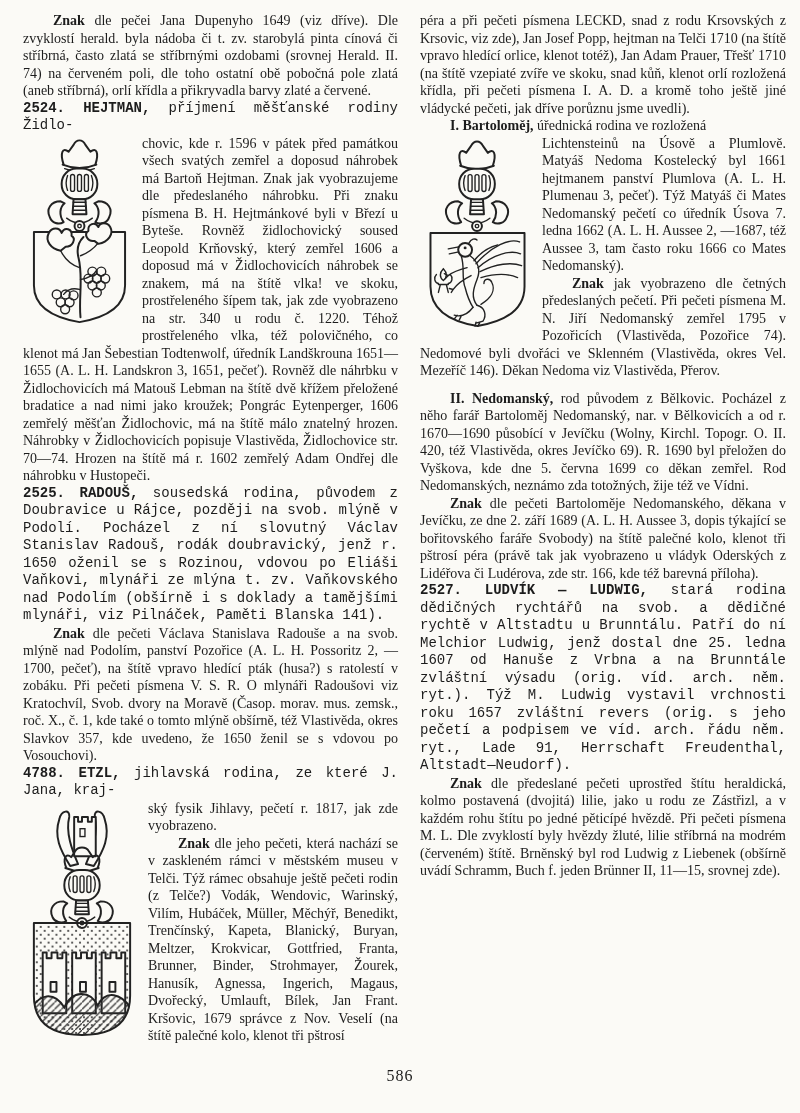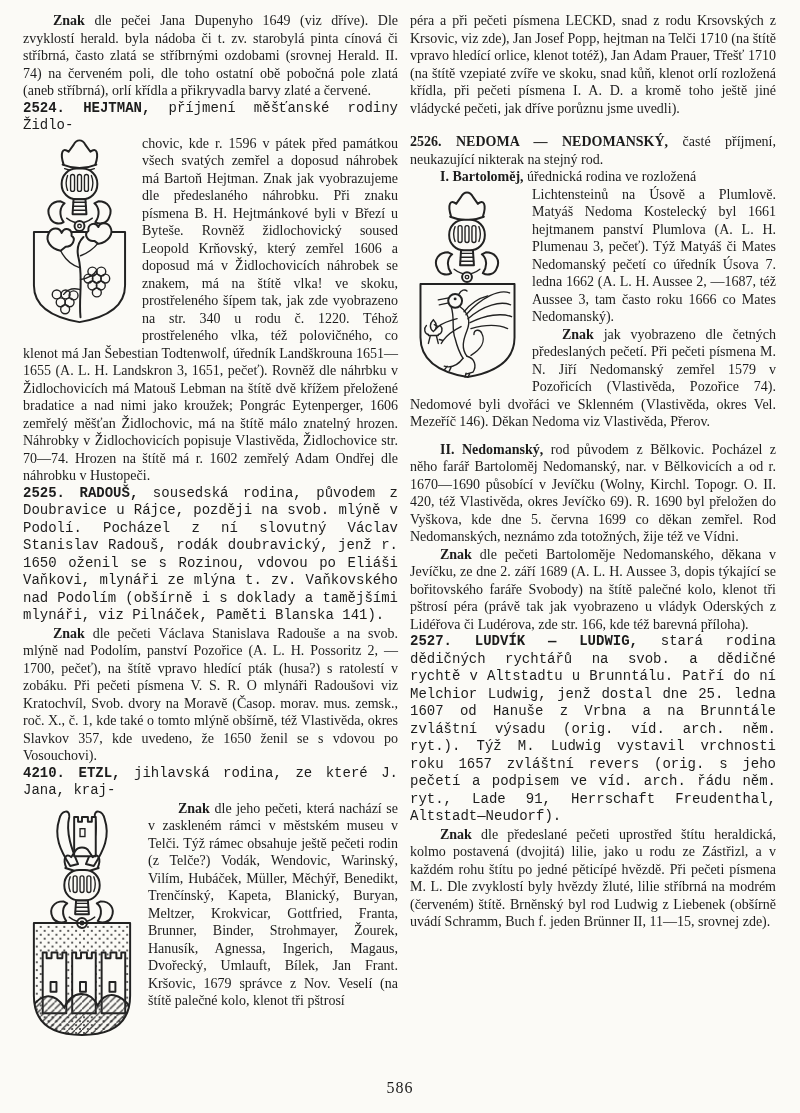--- a/index.html
+++ b/index.html
@@ -10,39 +10,40 @@
     color:#1c1c1c;
     overflow:hidden;
     position:relative;
   }
   .sheet{width:800px;height:1113px;position:relative;}
   .columns{
     display:flex;
     gap:12px;
     padding:12px 14px 0 23px;
     box-sizing:border-box;
+    justify-content:space-between;
   }
   .col{font-size:14px;line-height:17.5px;}
   .col-left{width:375px;}
   .col-right{width:366px;}
   p.para{margin:0;text-align:justify;}
   p.indent{text-indent:30px;}
   .gap-entry{margin-top:12px;font-family:Liberation Mono, monospace;}
   .gap-znak{margin-top:7px;}
   b.lead{font-weight:bold;}
   .arms{
     float:left;
     margin:3px 11px 4px 4px;
   }
   .arms svg{display:block;}
   .flow::after{content:"";display:block;clear:both;}
   .footer{
     position:absolute;
     left:0;right:0;
-    bottom:16px;
+    bottom:28px;
     text-align:center;
     font-size:16px;
     letter-spacing:1px;
   }
   svg .ln{fill:none;stroke:#222;stroke-width:2;stroke-linecap:round;stroke-linejoin:round;}
   svg .ln15{fill:none;stroke:#222;stroke-width:1.4;stroke-linecap:round;}
   svg .wh{fill:#fbfaf6;stroke:#222;stroke-width:2;stroke-linejoin:round;}
 </style>
 </head>
 <body>
@@ -105,21 +106,21 @@
               </g>
             </g>
           </svg>
         </div>
         <p class="para"><span>chovic, kde r. 1596 v pátek před památkou všech svatých zemřel a doposud náhrobek má Bartoň Hejtman. Znak jak vyobrazujeme dle předeslaného náhrobku. Při znaku písmena B. H. Hejtmánkové byli v Březí u Byteše. Rovněž židlochovický soused Leopold Krňovský, který zemřel 1606 a doposud má v Židlochovicích náhrobek se znakem, má na štítě vlka! ve skoku, prostřeleného šípem tak, jak zde vyobrazeno na str. 340 u rodu č. 1220. Téhož prostřeleného vlka, též polovičného, co klenot má Jan Šebestian Todtenwolf, úředník Landškrouna 1651—1655 (A. L. H. Landskron 3, 1651, pečeť). Rovněž dle náhrbku v Židlochovicích má Matouš Lebman na štítě dvě křížem přeložené bradatice a nad nimi jako kroužek; Pongrác Eytenperger, 1606 zemřelý měšťan Židlochovic, má na štítě málo znatelný hrozen. Náhrobky v Židlochovicích popisuje Vlastivěda, Židlochovice str. 70—74. Hrozen na štítě má r. 1602 zemřelý Adam Ondřej dle náhrobku v Hustopeči.</span></p>
       </div>
 
       <p class="para gap-entry"><b class="lead">2525. RADOUŠ,</b> <span>sousedská rodina, původem z Doubravice u Rájce, později na svob. mlýně v Podolí. Pocházel z ní slovutný Václav Stanislav Radouš, rodák doubravický, jenž r. 1650 oženil se s Rozinou, vdovou po Eliáši Vaňkovi, mlynáři ze mlýna t. zv. Vaňkovského nad Podolím (obšírně i s doklady a tamějšími mlynáři, viz Pilnáček, Paměti Blanska 141).</span></p>
       <p class="para indent gap-znak"><b class="lead">Znak</b> <span>dle pečeti Václava Stanislava Radouše a na svob. mlýně nad Podolím, panství Pozořice (A. L. H. Possoritz 2, —1700, pečeť), na štítě vpravo hledící pták (husa?) s ratolestí v zobáku. Při pečeti písmena V. S. R. O mlynáři Radoušovi viz Kratochvíl, Svob. dvory na Moravě (Časop. morav. mus. zemsk., roč. X., č. 1, kde také o tomto mlýně obšírně, též Vlastivěda, okres Slavkov 357, kde uvedeno, že 1650 ženil se s vdovou po Vosouchovi).</span></p>
 
-      <p class="para gap-entry"><b class="lead">4210. ETZL,</b> <span>jihlavská rodina, ze které J. Jana, kraj-</span></p>
+      <p class="para gap-entry"><b class="lead">4788. ETZL,</b> <span>jihlavská rodina, ze které J. Jana, kraj-</span></p>
       <div class="flow">
         <div class="arms">
           <svg width="110" height="238" viewBox="0 0 112 242">
             <defs>
               <pattern id="dotsE" width="8" height="8" patternUnits="userSpaceOnUse">
                 <circle cx="2" cy="2" r="1.1" fill="#333"></circle>
                   <circle cx="6" cy="6" r="1.1" fill="#333"></circle>
               </pattern>
               <pattern id="hatchE" width="7" height="7" patternUnits="userSpaceOnUse">
                 <path d="M0,7 L7,0" stroke="#333" stroke-width="1.3"></path>
@@ -159,29 +160,29 @@
                   <rect class="wh" x="54" y="182" width="6" height="10"></rect>
                   <path class="wh" d="M76,214 V152 h4 v6 h5 v-6 h6 v6 h5 v-6 h4 v62 Z"></path>
                   <rect class="wh" x="84" y="182" width="6" height="10"></rect>
                 </g>
                 <path d="M2,214 C12,192 28,192 38,208 C46,190 64,190 72,206 C80,190 96,192 108,212 L110,244 L2,244 Z" fill="url(#hatchE)" stroke="#222" stroke-width="2"></path>
               </g>
               <path class="ln" d="M7,122 H105 V196 Q105,236 56,236 Q7,236 7,196 Z" fill="none"></path>
             </g>
           </svg>
         </div>
+        <p class="para"><span>ský fysik Jihlavy, pečetí r. 1817, jak zde vyobrazeno.</span></p>
         <p class="para indent"><b class="lead">Znak</b> <span>dle jeho pečeti, která nachází se v zaskleném rámci v městském museu v Telči. Týž rámec obsahuje ještě pečeti rodin (z Telče?) Vodák, Wendovic, Warinský, Vilím, Hubáček, Müller, Měchýř, Benedikt, Trenčínský, Kapeta, Blanický, Buryan, Meltzer, Krokvicar, Gottfried, Franta, Brunner, Binder, Strohmayer, Žourek, Hanusík, Agnessa, Ingerich, Magaus, Dvořecký, Umlauft, Bílek, Jan Frant. Kršovic, 1679 správce z Nov. Veselí (na štítě palečné kolo, klenot tři pštrosí</span></p>
       </div>
     </div>
 
     <div class="col col-right">
 
       <p class="para"><span>péra a při pečeti písmena LECKD, snad z rodu Krsovských z Krsovic, viz zde), Jan Josef Popp, hejtman na Telči 1710 (na štítě vpravo hledící orlice, klenot totéž), Jan Adam Prauer, Třešť 1710 (na štítě vzepiaté zvíře ve skoku, snad kůň, klenot orlí rozložená křídla, při pečeti písmena I. A. D. a kromě toho ještě jiné vládycké pečeti, jak dříve porůznu jsme uvedli).</span></p>
 
-      <p class="para" style="margin-top:16px;"><b class="lead">2526. NEDOMA — NEDOMANSKÝ,</b> <span>časté příjmení, neukazující nikterak na stejný rod.</span></p>
 
       <p class="para indent gap-znak"><b class="lead">I. Bartoloměj,</b> <span>úřednická rodina ve rozložená</span></p>
       <div class="flow">
         <div class="arms">
           <svg width="107" height="196" viewBox="0 0 107 198">
             <g>
               <path class="ln" d="M37,28 C33,16 36,10 42,15 L47,8 C50,2 56,2 59,8 L64,15 C70,10 73,16 69,28"></path>
               <path class="ln" d="M36,28 Q53,35 70,28"></path>
               <rect class="wh" x="35" y="31" width="36" height="31" rx="15"></rect>
               <rect class="ln15" x="44" y="37" width="4" height="17" rx="2"></rect>
@@ -219,21 +220,21 @@
               </g>
               <g class="ln15">
                 <path d="M19,132 C15,136 15,141 19,144 C23,141 23,136 19,132 Z"></path>
                 <path d="M12,138 C9,141 10,146 14,147 M26,138 C29,141 28,146 24,147"></path>
                 <path d="M14,148 H24 M16,148 L14,156 M22,148 L24,156"></path>
               </g>
             </g>
           </svg>
         </div>
         <p class="para"><span>Lichtensteinů na Úsově a Plumlově. Matyáš Nedoma Kostelecký byl 1661 hejtmanem panství Plumlova (A. L. H. Plumenau 3, pečeť). Týž Matyáš či Mates Nedomanský pečetí co úředník Úsova 7. ledna 1662 (A. L. H. Aussee 2, —1687, též Aussee 3, tam často roku 1666 co Mates Nedomanský).</span></p>
-        <p class="para indent"><b class="lead">Znak</b> <span>jak vyobrazeno dle četných předeslaných pečetí. Při pečeti písmena M. N. Jiří Nedomanský zemřel 1579 v Pozořicích (Vlastivěda, Pozořice 74). Nedomové byli dvořáci ve Sklenném (Vlastivěda, okres Vel. Mezeříč 146). Děkan Nedoma viz Vlastivěda, Přerov.</span></p>
+        <p class="para indent"><b class="lead">Znak</b> <span>jak vyobrazeno dle četných předeslaných pečetí. Při pečeti písmena M. N. Jiří Nedomanský zemřel 1795 v Pozořicích (Vlastivěda, Pozořice 74). Nedomové byli dvořáci ve Sklenném (Vlastivěda, okres Vel. Mezeříč 146). Děkan Nedoma viz Vlastivěda, Přerov.</span></p>
       </div>
 
       <p class="para indent" style="margin-top:10px;"><b class="lead">II. Nedomanský,</b> <span>rod původem z Bělkovic. Pocházel z něho farář Bartoloměj Nedomanský, nar. v Bělkovicích a od r. 1670—1690 působící v Jevíčku (Wolny, Kirchl. Topogr. O. II. 420, též Vlastivěda, okres Jevíčko 69). R. 1690 byl přeložen do Vyškova, kde dne 5. června 1699 co děkan zemřel. Rod Nedomanských, neznámo zda totožných, žije též ve Vídni.</span></p>
 
       <p class="para indent gap-znak"><b class="lead">Znak</b> <span>dle pečeti Bartoloměje Nedomanského, děkana v Jevíčku, ze dne 2. září 1689 (A. L. H. Aussee 3, dopis týkající se bořitovského faráře Svobody) na štítě palečné kolo, klenot tři pštrosí péra (právě tak jak vyobrazeno u vládyk Oderských z Lidéřova či Ludérova, zde str. 166, kde též barevná příloha).</span></p>
 
       <p class="para gap-entry"><b class="lead">2527. LUDVÍK — LUDWIG,</b> <span>stará rodina dědičných rychtářů na svob. a dědičné rychtě v Altstadtu u Brunntálu. Patří do ní Melchior Ludwig, jenž dostal dne 25. ledna 1607 od Hanuše z Vrbna a na Brunntále zvláštní výsadu (orig. víd. arch. něm. ryt.). Týž M. Ludwig vystavil vrchnosti roku 1657 zvláštní revers (orig. s jeho pečetí a podpisem ve víd. arch. řádu něm. ryt., Lade 91, Herrschaft Freudenthal, Altstadt—Neudorf).</span></p>
       <p class="para indent gap-znak"><b class="lead">Znak</b> <span>dle předeslané pečeti uprostřed štítu heraldická, kolmo postavená (dvojitá) lilie, jako u rodu ze Zástřizl, a v každém rohu štítu po jedné pěticípé hvězdě. Při pečeti písmena M. L. Dle zvyklostí byly hvězdy žluté, lilie stříbrná na modrém (červeném) štítě. Brněnský byl rod Ludwig z Liebenek (obšírně uvádí Schramm, Buch f. jeden Brünner II, 11—15, srovnej zde).</span></p>
 
     </div>

